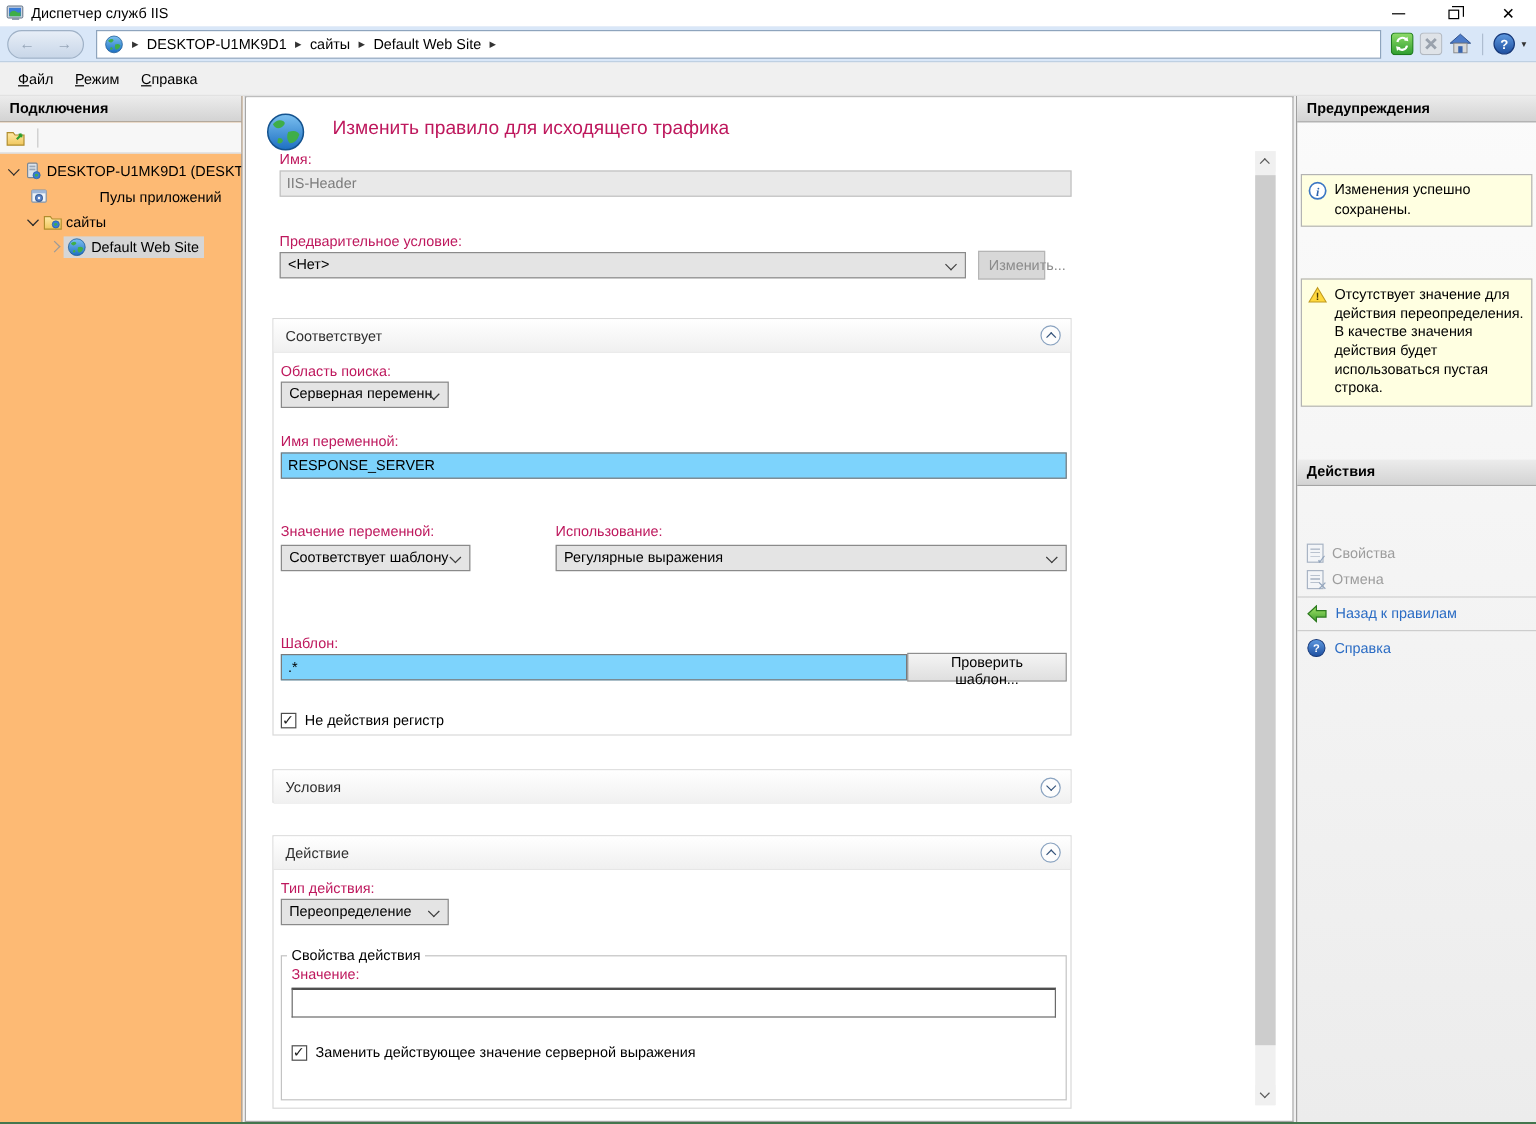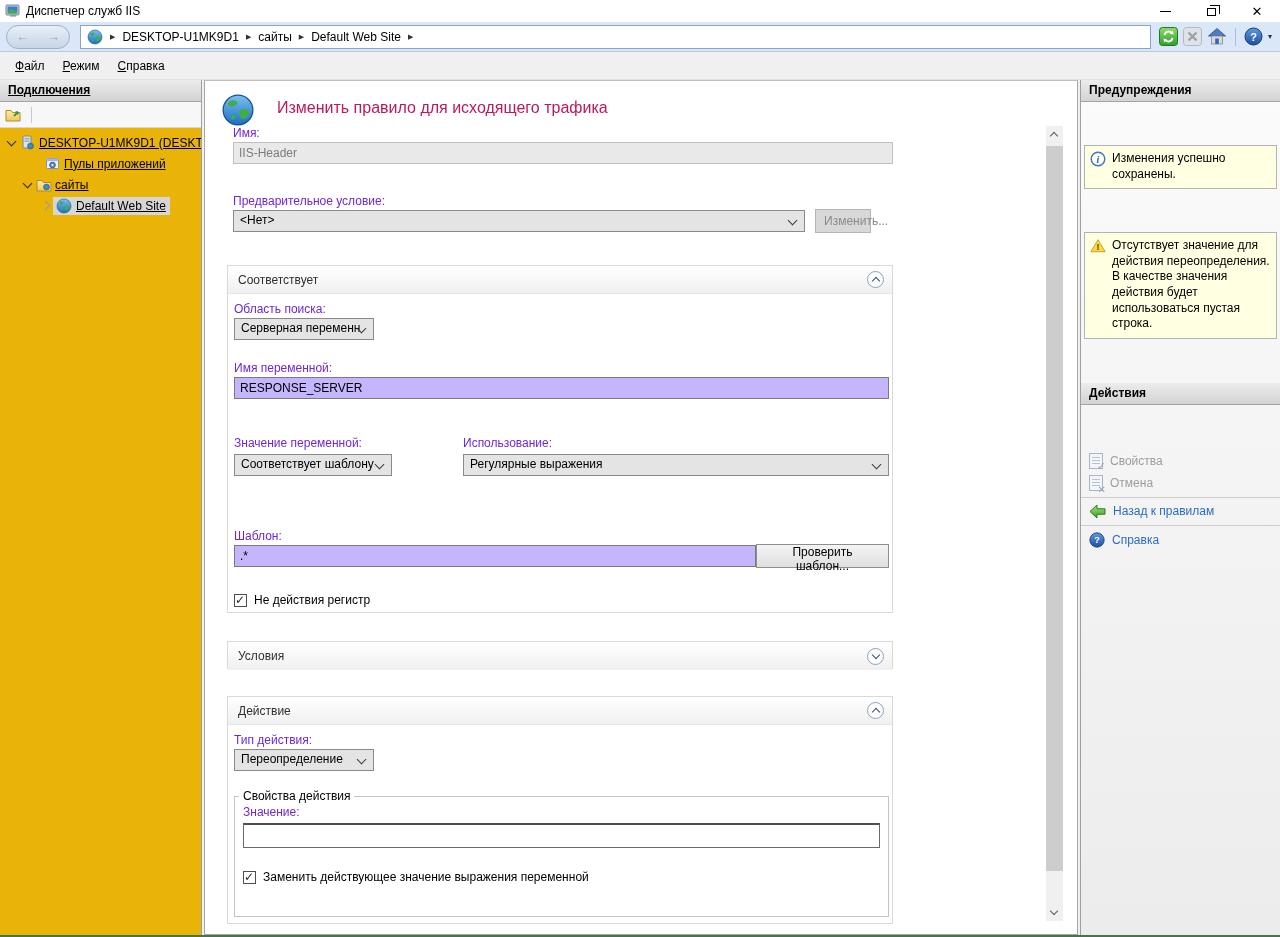--- a/index.html
+++ b/index.html
@@ -28,39 +28,39 @@
   .caret-down { font-size:8px; color:#333; }
 
   
   .menubar { height:28px; background:#f0f0f0; display:flex; align-items:center; padding-left:6px; border-bottom:1px solid #e2e2e2; }
   .menu-item { padding:4px 9px; font-size:12px; }
 
   
   .bodyrow { display:flex; height:855px; background:#f0f0f0; }
   .panel-header { height:22px; background:linear-gradient(#ececec,#d3d3d3); border-top:1px solid #ababab; border-bottom:1px solid #a4a4a4; font-weight:bold; font-size:12px; padding:3px 8px; }
   
-  .leftpanel { width:202px; background:#eab308; border-right:1px solid #9f9f9f; display:flex; flex-direction:column;text-decoration:underline; }
+  .leftpanel { width:202px; background:#fdba74; border-right:1px solid #9f9f9f; display:flex; flex-direction:column; }
   .leftpanel .panel-header { border-top:none; }
   .conn-toolbar { height:26px; background:#f7f7f7; border-bottom:1px solid #d7d7d7; display:flex; align-items:center; padding-left:5px; gap:8px; }
   .tb-sep { width:1px; height:16px; background:#c9c9c9; }
   .tree { padding-top:4px; }
   .tree-row { height:21px; display:flex; align-items:center; white-space:nowrap; overflow:hidden; }
   .tree-row .lbl { padding:1px 3px; }
   .tree-row.selected .sel { background:#d6d6d6; display:flex; align-items:center; gap:4px; padding:1px 4px 1px 2px; }
   .tw { width:15px; height:15px; position:relative; flex:0 0 auto; }
   .tw.down::after { content:""; position:absolute; left:4px; top:3px; width:6px; height:6px; border-right:1.6px solid #2b2b2b; border-bottom:1.6px solid #2b2b2b; transform:rotate(45deg); }
   .tw.right::after { content:""; position:absolute; left:4px; top:4px; width:6px; height:6px; border-right:1.4px solid #9a9a9a; border-bottom:1.4px solid #9a9a9a; transform:rotate(-45deg); }
   .ticon { width:17px; height:16px; flex:0 0 auto; display:flex; align-items:center; justify-content:center; }
 
   
   .mainpanel { width:874px; margin:0 2px; background:#fff; border:1px solid #a6a6a6; border-top-color:#bdbdbd; position:relative; }
   .pgtitle { position:absolute; left:72px; top:18px; font-size:16px; color:#be185d; }
   .hdr-globe { position:absolute; left:16px; top:12px; }
-  .flabel { position:absolute; font-size:12px; color:#6d28d9; }
-  .txt { position:absolute; height:22px; border:1px solid #7a7a7a; background:#c4b5fd; font-family:inherit; font-size:12px; padding:0 5px; }
+  .flabel { position:absolute; font-size:12px; color:#be185d; }
+  .txt { position:absolute; height:22px; border:1px solid #7a7a7a; background:#7dd3fc; font-family:inherit; font-size:12px; padding:0 5px; }
   .txt.disabled { background:#e9e9e9; border-color:#c0c0c0; color:#7c7c7c; }
   .combo { position:absolute; height:22px; background:#e4e4e4; border:1px solid #8a8a8a; padding:2px 22px 0 6px; font-size:12px; white-space:nowrap; overflow:hidden; }
   .combo::after { content:""; position:absolute; right:8px; top:6px; width:6px; height:6px; border-right:1.5px solid #3c3c3c; border-bottom:1.5px solid #3c3c3c; transform:rotate(45deg); }
   .btn { position:absolute; height:24px; background:linear-gradient(#f4f4f4,#dfdfdf); border:1px solid #8e8e8e; font-family:inherit; font-size:12px; padding:0 8px; }
   .btn.disabled { background:#d8d8d8; border-color:#b5b5b5; color:#8b8b8b; }
   .section { position:absolute; border:1px solid #d9d9d9; background:#fff; }
   .sec-header { height:28px; background:linear-gradient(#ffffff,#f0f0f0); border-bottom:1px solid #e6e6e6; display:flex; align-items:center; padding:0 8px 0 10px; font-size:12px; color:#2f2f2f; }
   .chev-circle { margin-left:auto; width:17px; height:17px; border-radius:50%; border:1px solid #8aa3c0; background:#fdfdfd; position:relative; }
   .chev-circle::after { content:""; position:absolute; left:5px; width:5px; height:5px; border-right:1.7px solid #33527a; border-bottom:1.7px solid #33527a; }
   .chev-circle.up::after { top:6px; transform:rotate(-135deg); }
@@ -222,21 +222,21 @@
             <svg width="15" height="15" viewBox="0 0 15 15">
               <rect x="3" y="1" width="8" height="12" rx="1" fill="#dde3ea" stroke="#7b8794"></rect>
               <rect x="4.5" y="3" width="5" height="1.4" fill="#9aa7b6"></rect>
               <rect x="4.5" y="5.5" width="5" height="1.4" fill="#9aa7b6"></rect>
               <circle cx="10.5" cy="11" r="3" fill="#3a7bd5" stroke="#1d5c9e" stroke-width="0.5"></circle>
               <path d="M9 10.4 Q10.4 9.2 12 10.6 Q11 12.6 9.4 12 Z" fill="#3fae49"></path>
             </svg>
           </span>
           <span class="lbl">DESKTOP-U1MK9D1 (DESKTOP</span>
         </div>
-        <div class="tree-row" style="padding-left:44px;">
+        <div class="tree-row" style="padding-left:24px;gap:39px;">
           <span class="ticon">
             <svg width="15" height="15" viewBox="0 0 15 15">
               <rect x="1.5" y="2.5" width="12" height="10" rx="1" fill="#eef3f8" stroke="#8193a8"></rect>
               <rect x="1.5" y="2.5" width="12" height="2.6" fill="#9fb7d8"></rect>
               <circle cx="7.5" cy="9" r="2.8" fill="#5e87c9" stroke="#3a5f99"></circle>
               <circle cx="7.5" cy="9" r="1" fill="#fff"></circle>
             </svg>
           </span>
           <span class="lbl">Пулы приложений</span>
         </div>
@@ -328,21 +328,21 @@
         <div class="flabel" style="left:6px; top:36px;">Тип действия:</div>
         <div class="combo" style="left:6px; top:52px; width:140px;">
           <span>Переопределение</span>
         </div>
         <fieldset class="groupbox" style="left:6px; top:92px; width:655px; height:128px;">
           <legend>Свойства действия</legend>
           <div class="flabel" style="position:static; margin:2px 0 0 8px;">Значение:</div>
           <input class="val-input" value="" style="">
           <div class="cbrow" style="position:static; margin:22px 0 0 8px;">
             <span class="checkbox checked"></span>
-            <span>Заменить действующее значение выражения переменной</span>
+            <span>Заменить действующее значение серверной выражения</span>
           </div>
         </fieldset>
       </div>
 
       <div class="scrollbar">
         <div class="sb-btn up"></div>
         <div class="sb-thumb"></div>
         <div class="sb-btn dn"></div>
       </div>
     </div>

